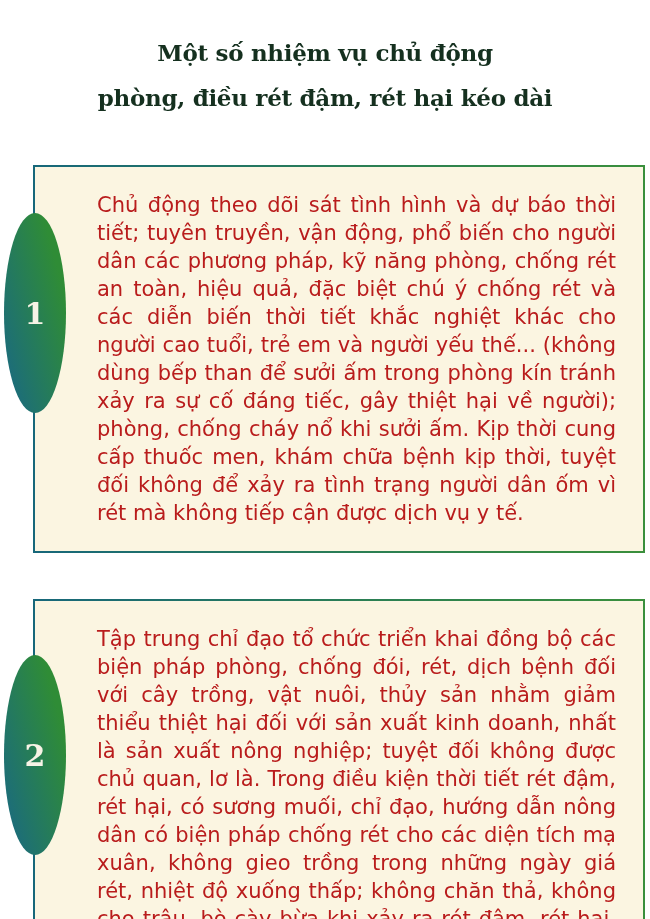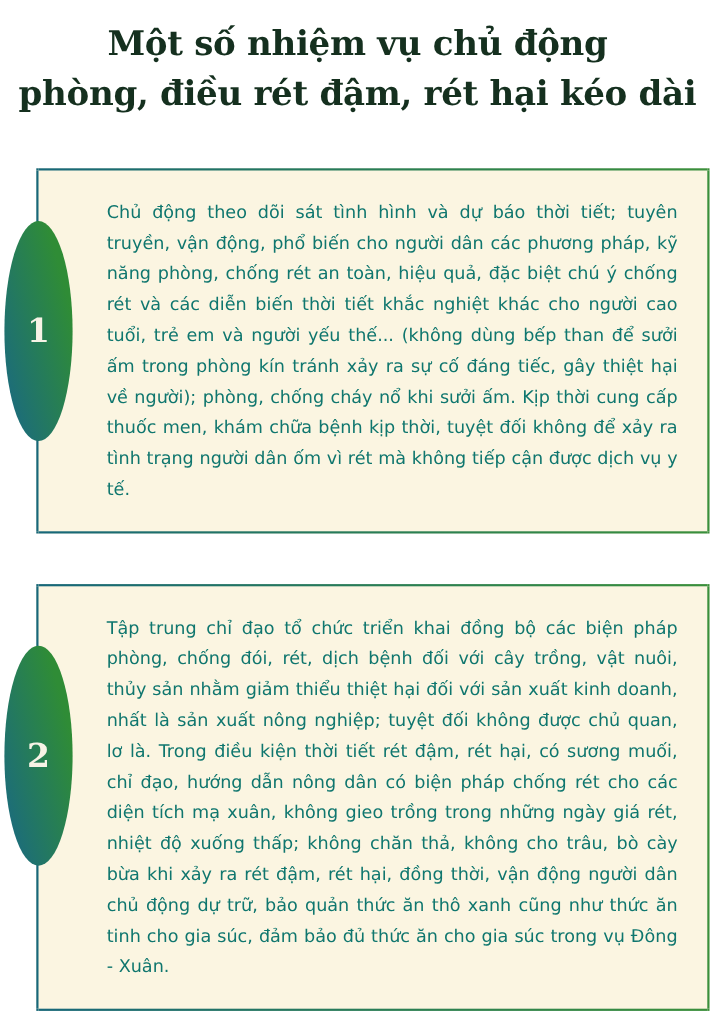--- a/index.html
+++ b/index.html
@@ -12,46 +12,46 @@
     background: #ffffff;
     overflow: hidden;
     font-family: "DejaVu Sans", sans-serif;
   }
   .page {
     position: relative;
     width: 650px;
     height: 919px;
   }
   .title {
-    margin: 4px;
+    margin: 16px;
     padding-top: 14px;
     text-align: center;
     font-family: "DejaVu Serif", serif;
     font-weight: 700;
-    font-size: 31px;
+    font-size: 23px;
     line-height: 45px;
     color: #15301f;
     letter-spacing: -0.3px;
   }
   .section {
     position: relative;
     margin-left: 33px;
     margin-right: 5px;
     background: #fbf5e1;
     border: 2px solid #17677a;
     border-image: linear-gradient(to right, #17677a 0%, #2b7f53 55%, #3a8f3c 100%) 1;
     box-sizing: border-box;
     padding: 24px 27px 24px 62px;
   }
   .section-1 { margin-top: 45px; }
   .section-2 { margin-top: 46px; }
   .section-text {
-    font-size: 16px;
+    font-size: 21px;
     line-height: 28px;
-    color: #0f766e;
+    color: #b91c1c;
     text-align: justify;
     text-justify: inter-word;
   }
   .num-ellipse {
     position: absolute;
     left: -31px;
     width: 62px;
     height: 200px;
     border-radius: 50%;
     background: linear-gradient(75deg, #1d6e77 15%, #2f8c36 80%);

